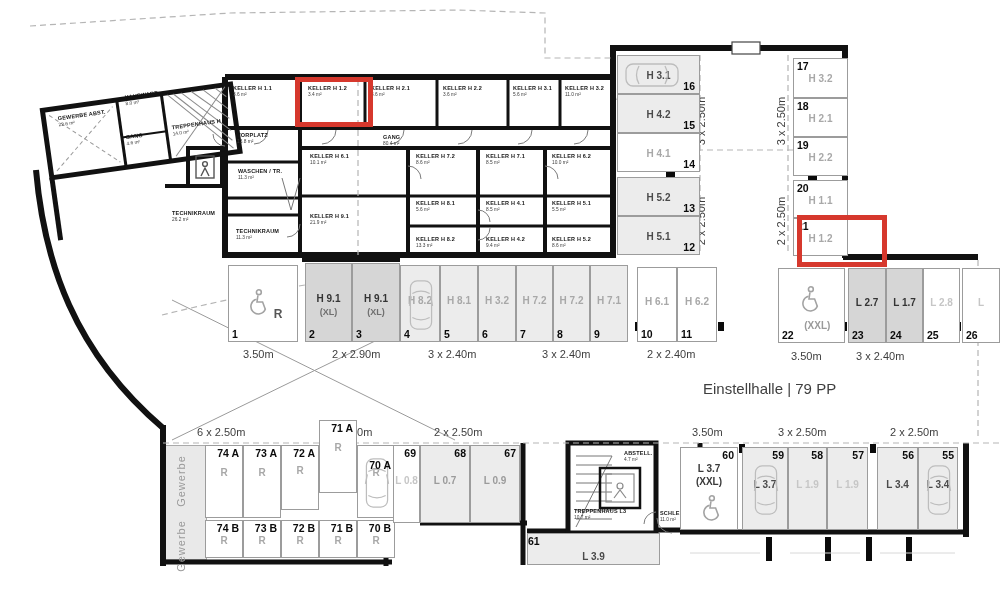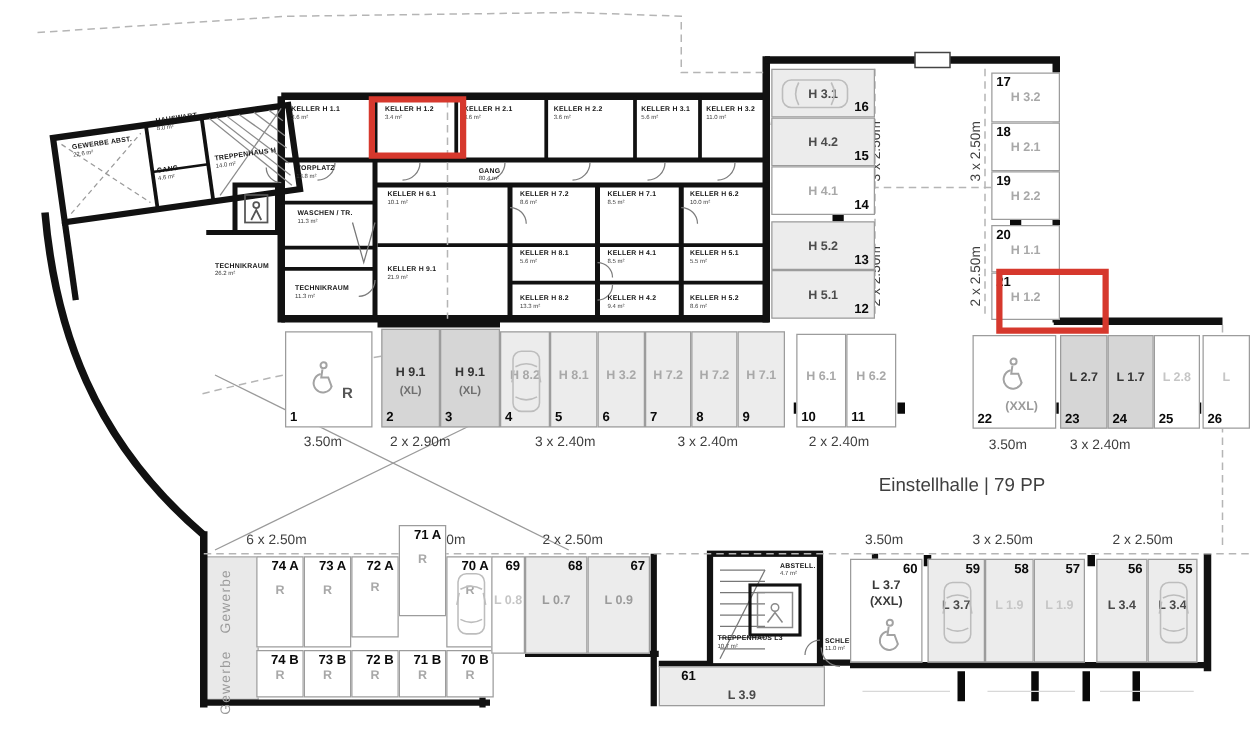--- a/index.html
+++ b/index.html
@@ -310,21 +310,21 @@
 
   <div class="kl" style="left:310px;top:213px;">
     <div class="rn">KELLER H 9.1</div>
     <div class="ra">21.9 m²</div>
     </div>
 
   <div class="hl" style="left:295px;top:77px;width:68px;height:40px;"></div>
   <div class="hl" style="left:797px;top:215px;width:80px;height:42px;"></div>
 
   <div class="dim" style="left:243px;top:348px;">3.50m</div>
-  <div class="dim" style="left:312px;top:348px;">2 x 2.90m</div>
+  <div class="dim" style="left:332px;top:348px;">2 x 2.90m</div>
   <div class="dim" style="left:428px;top:348px;">3 x 2.40m</div>
   <div class="dim" style="left:542px;top:348px;">3 x 2.40m</div>
   <div class="dim" style="left:647px;top:348px;">2 x 2.40m</div>
   <div class="dim" style="left:791px;top:350px;">3.50m</div>
   <div class="dim" style="left:856px;top:350px;">3 x 2.40m</div>
   <div class="dim rot" style="left:677px;top:115px;">3 x 2.50m</div>
   <div class="dim rot" style="left:757px;top:115px;">3 x 2.50m</div>
   <div class="dim rot" style="left:677px;top:215px;">2 x 2.50m</div>
   <div class="dim rot" style="left:757px;top:215px;">2 x 2.50m</div>
   <div class="dim" style="left:197px;top:426px;">6 x 2.50m</div>
@@ -485,21 +485,21 @@
     </div>
     <div class="stall" style="left: 281px; top: 445px; width: 38px; height: 65px;">
       <span class="st-no" style="right: 3px; top: 1px;">72 A</span>
       <span class="st-label rlab" style="top: 30%;">R</span>
     </div>
     <div class="stall" style="left: 319px; top: 420px; width: 38px; height: 73px;">
       <span class="st-no" style="right: 3px; top: 1px;">71 A</span>
       <span class="st-label rlab" style="top: 30%;">R</span>
     </div>
     <div class="stall" style="left: 357px; top: 445px; width: 38px; height: 73px;">
-      <span class="st-no" style="right: 3px; top: 1px;">70 A</span>
+      <span class="st-no" style="right: 3px; top: 13px;">70 A</span>
       <span class="st-label rlab" style="top: 30%;">R</span>
       <span class="icon" style="left: 6px; top: 10.5px;"><svg width="26" height="52" viewBox="0 0 26 54">
           <g fill="none" stroke="#bdbdbd" stroke-width="1.3">
             <rect x="2" y="2" width="22" height="50" rx="7"></rect>
             <path d="M4 15 Q13 10 22 15"></path>
             <path d="M4 40 Q13 45 22 40"></path>
             <path d="M3 18 L1 28 M23 18 L25 28"></path>
           </g>
         </svg></span>
     </div>
@@ -529,21 +529,21 @@
     </div>
     <div class="stall light" style="left: 420px; top: 445px; width: 50px; height: 78px;">
       <span class="st-no" style="right: 3px; top: 1px;">68</span>
       <span class="st-label" style="color: rgb(155, 155, 155);">L 0.7</span>
     </div>
     <div class="stall light" style="left: 470px; top: 445px; width: 50px; height: 78px;">
       <span class="st-no" style="right: 3px; top: 1px;">67</span>
       <span class="st-label" style="color: rgb(155, 155, 155);">L 0.9</span>
     </div>
     <div class="stall light" style="left: 527px; top: 533px; width: 133px; height: 32px;">
-      <span class="st-no" style="left: 17px; top: 1px;">61</span>
+      <span class="st-no" style="left: 0; top: 1px;">61</span>
       <span class="st-label" style="top: 55%; color: rgb(74, 74, 74);">L 3.9</span>
     </div>
     <div class="stall" style="left: 680px; top: 447px; width: 58px; height: 83px;">
       <span class="st-no" style="right: 3px; top: 1px;">60</span>
       <span class="st-label" style="top: 18%; color: rgb(58, 58, 58);">L 3.7</span>
       <span class="st-sub" style="top: 34%; color: rgb(58, 58, 58); font-size: 10px;">(XXL)</span>
       <span class="icon" style="left: 15px; top: 46px;"><svg width="28" height="28" viewBox="0 0 30 30">
           <g fill="none" stroke="#a3a3a3" stroke-width="1.7">
             <circle cx="17" cy="4.5" r="2.6"></circle>
             <path d="M16 8 L15 15 L21 15 L24 23"></path>

